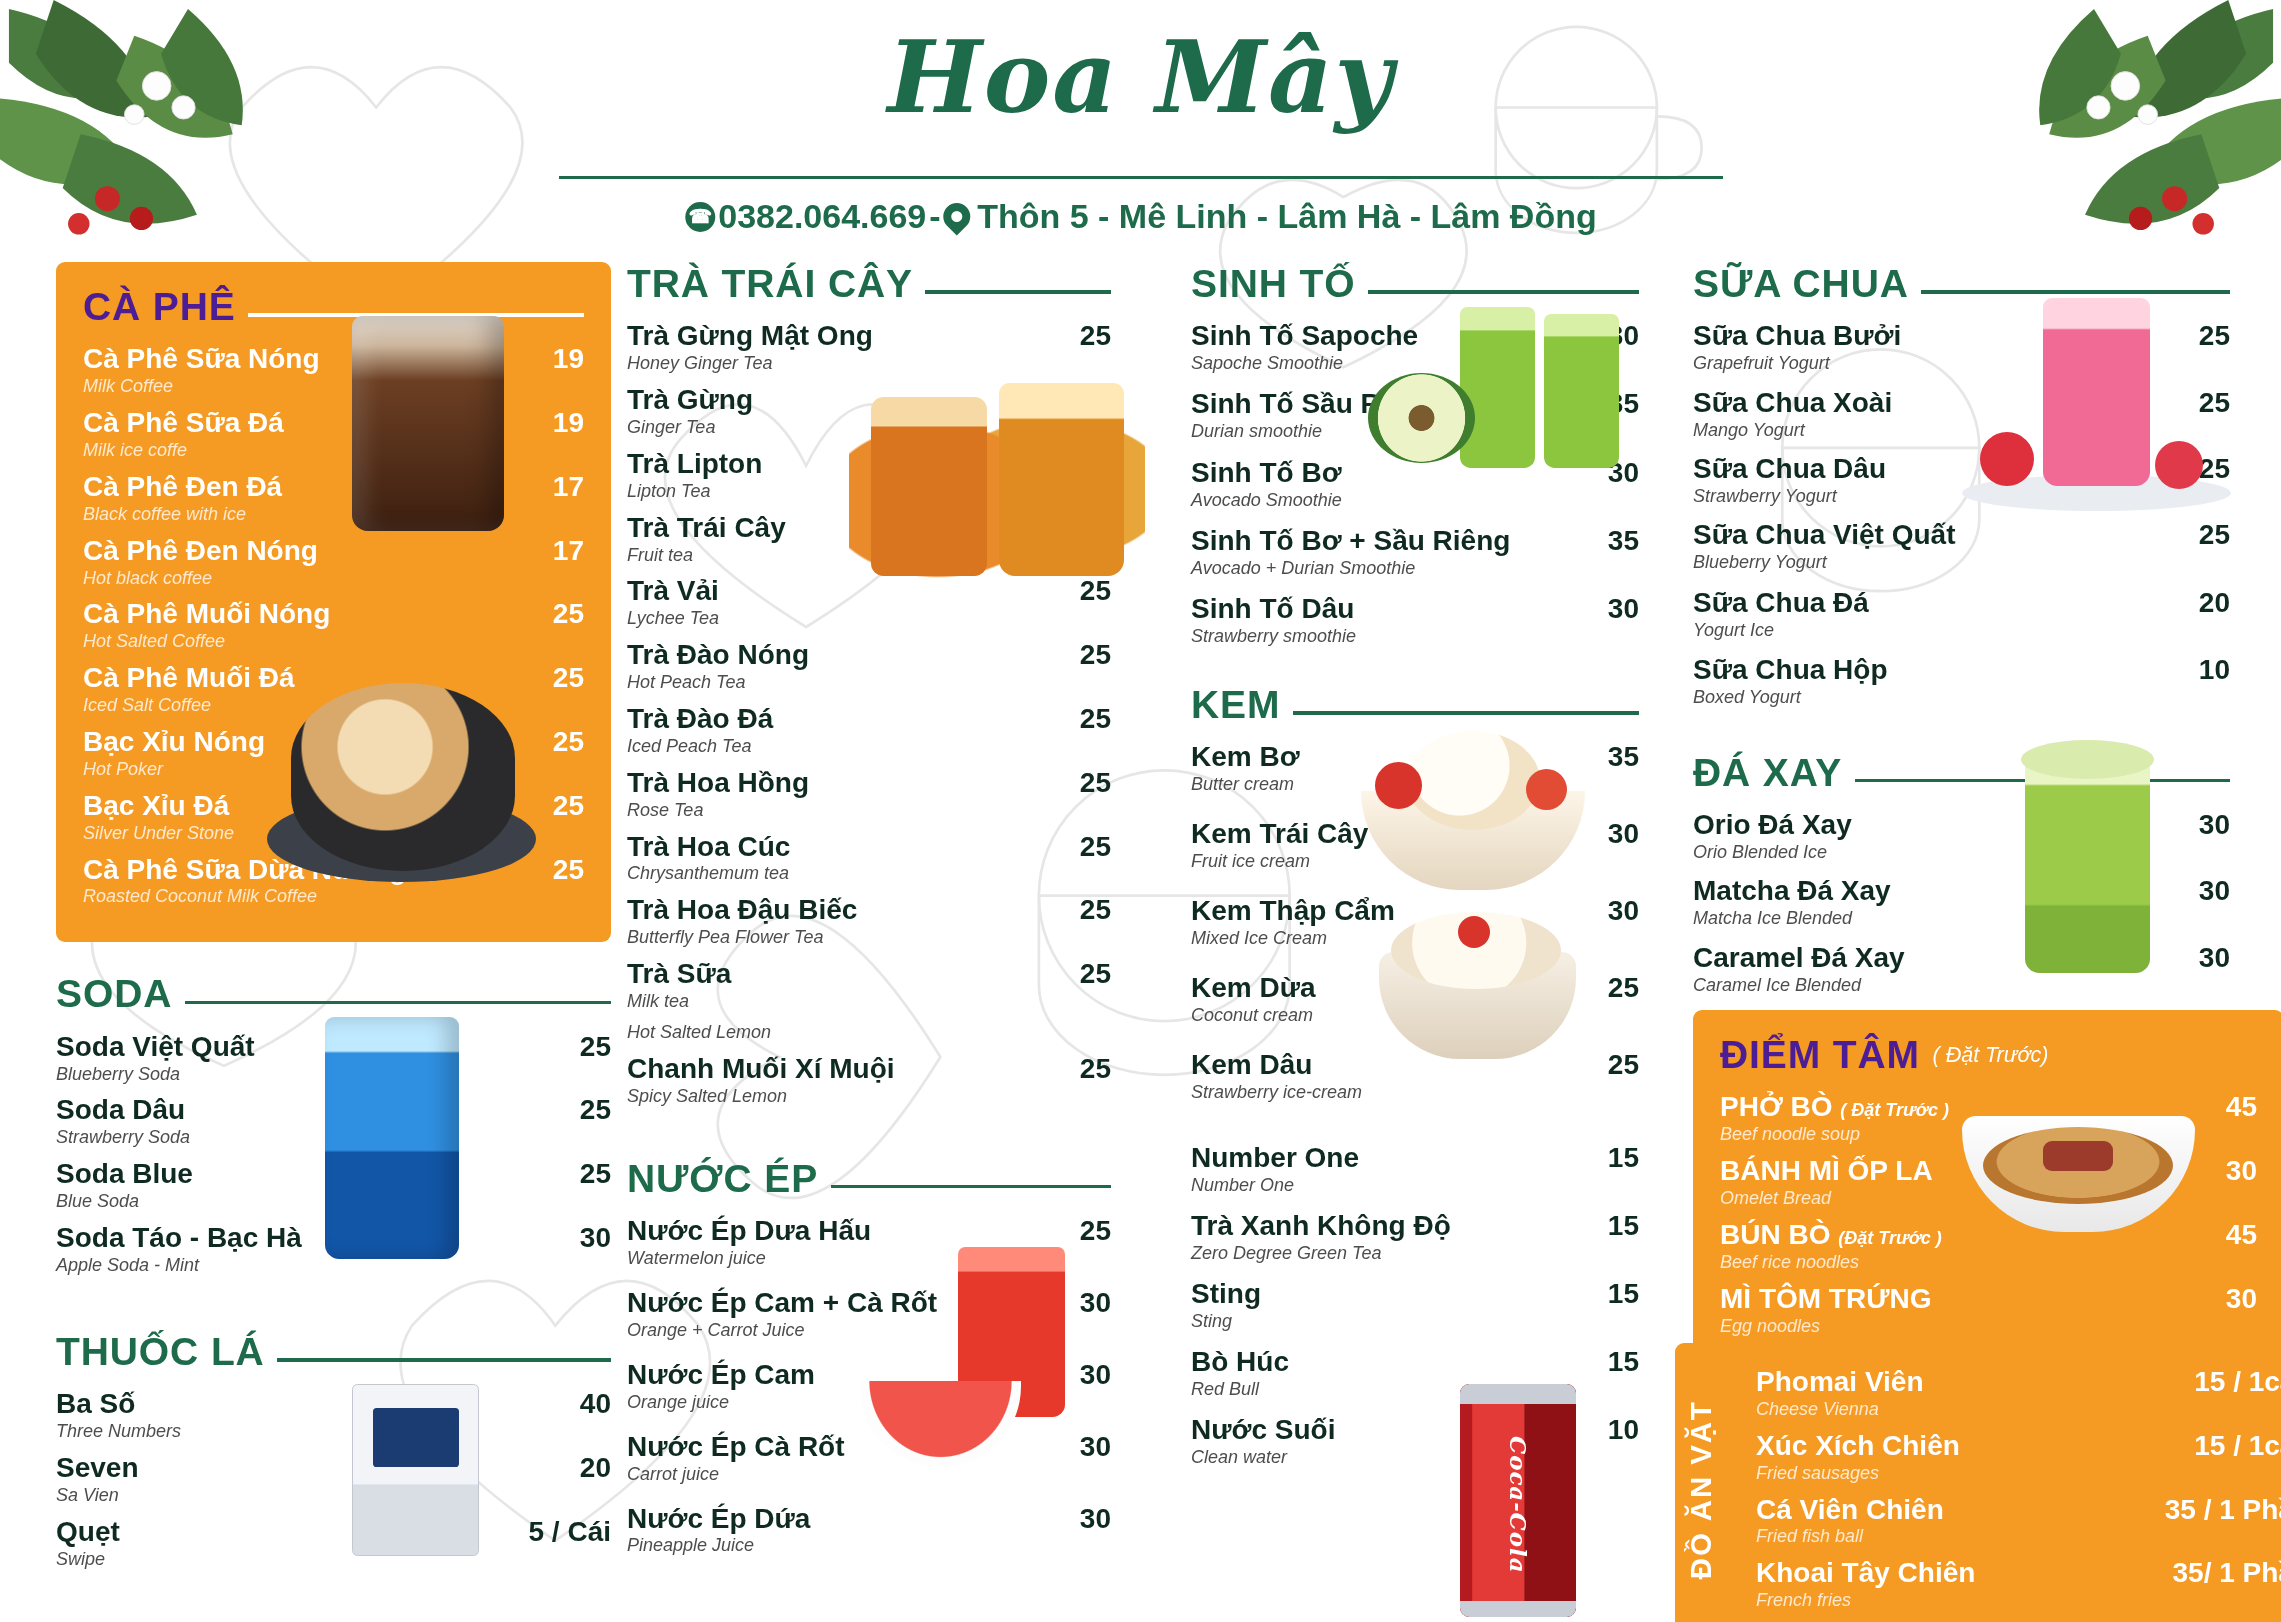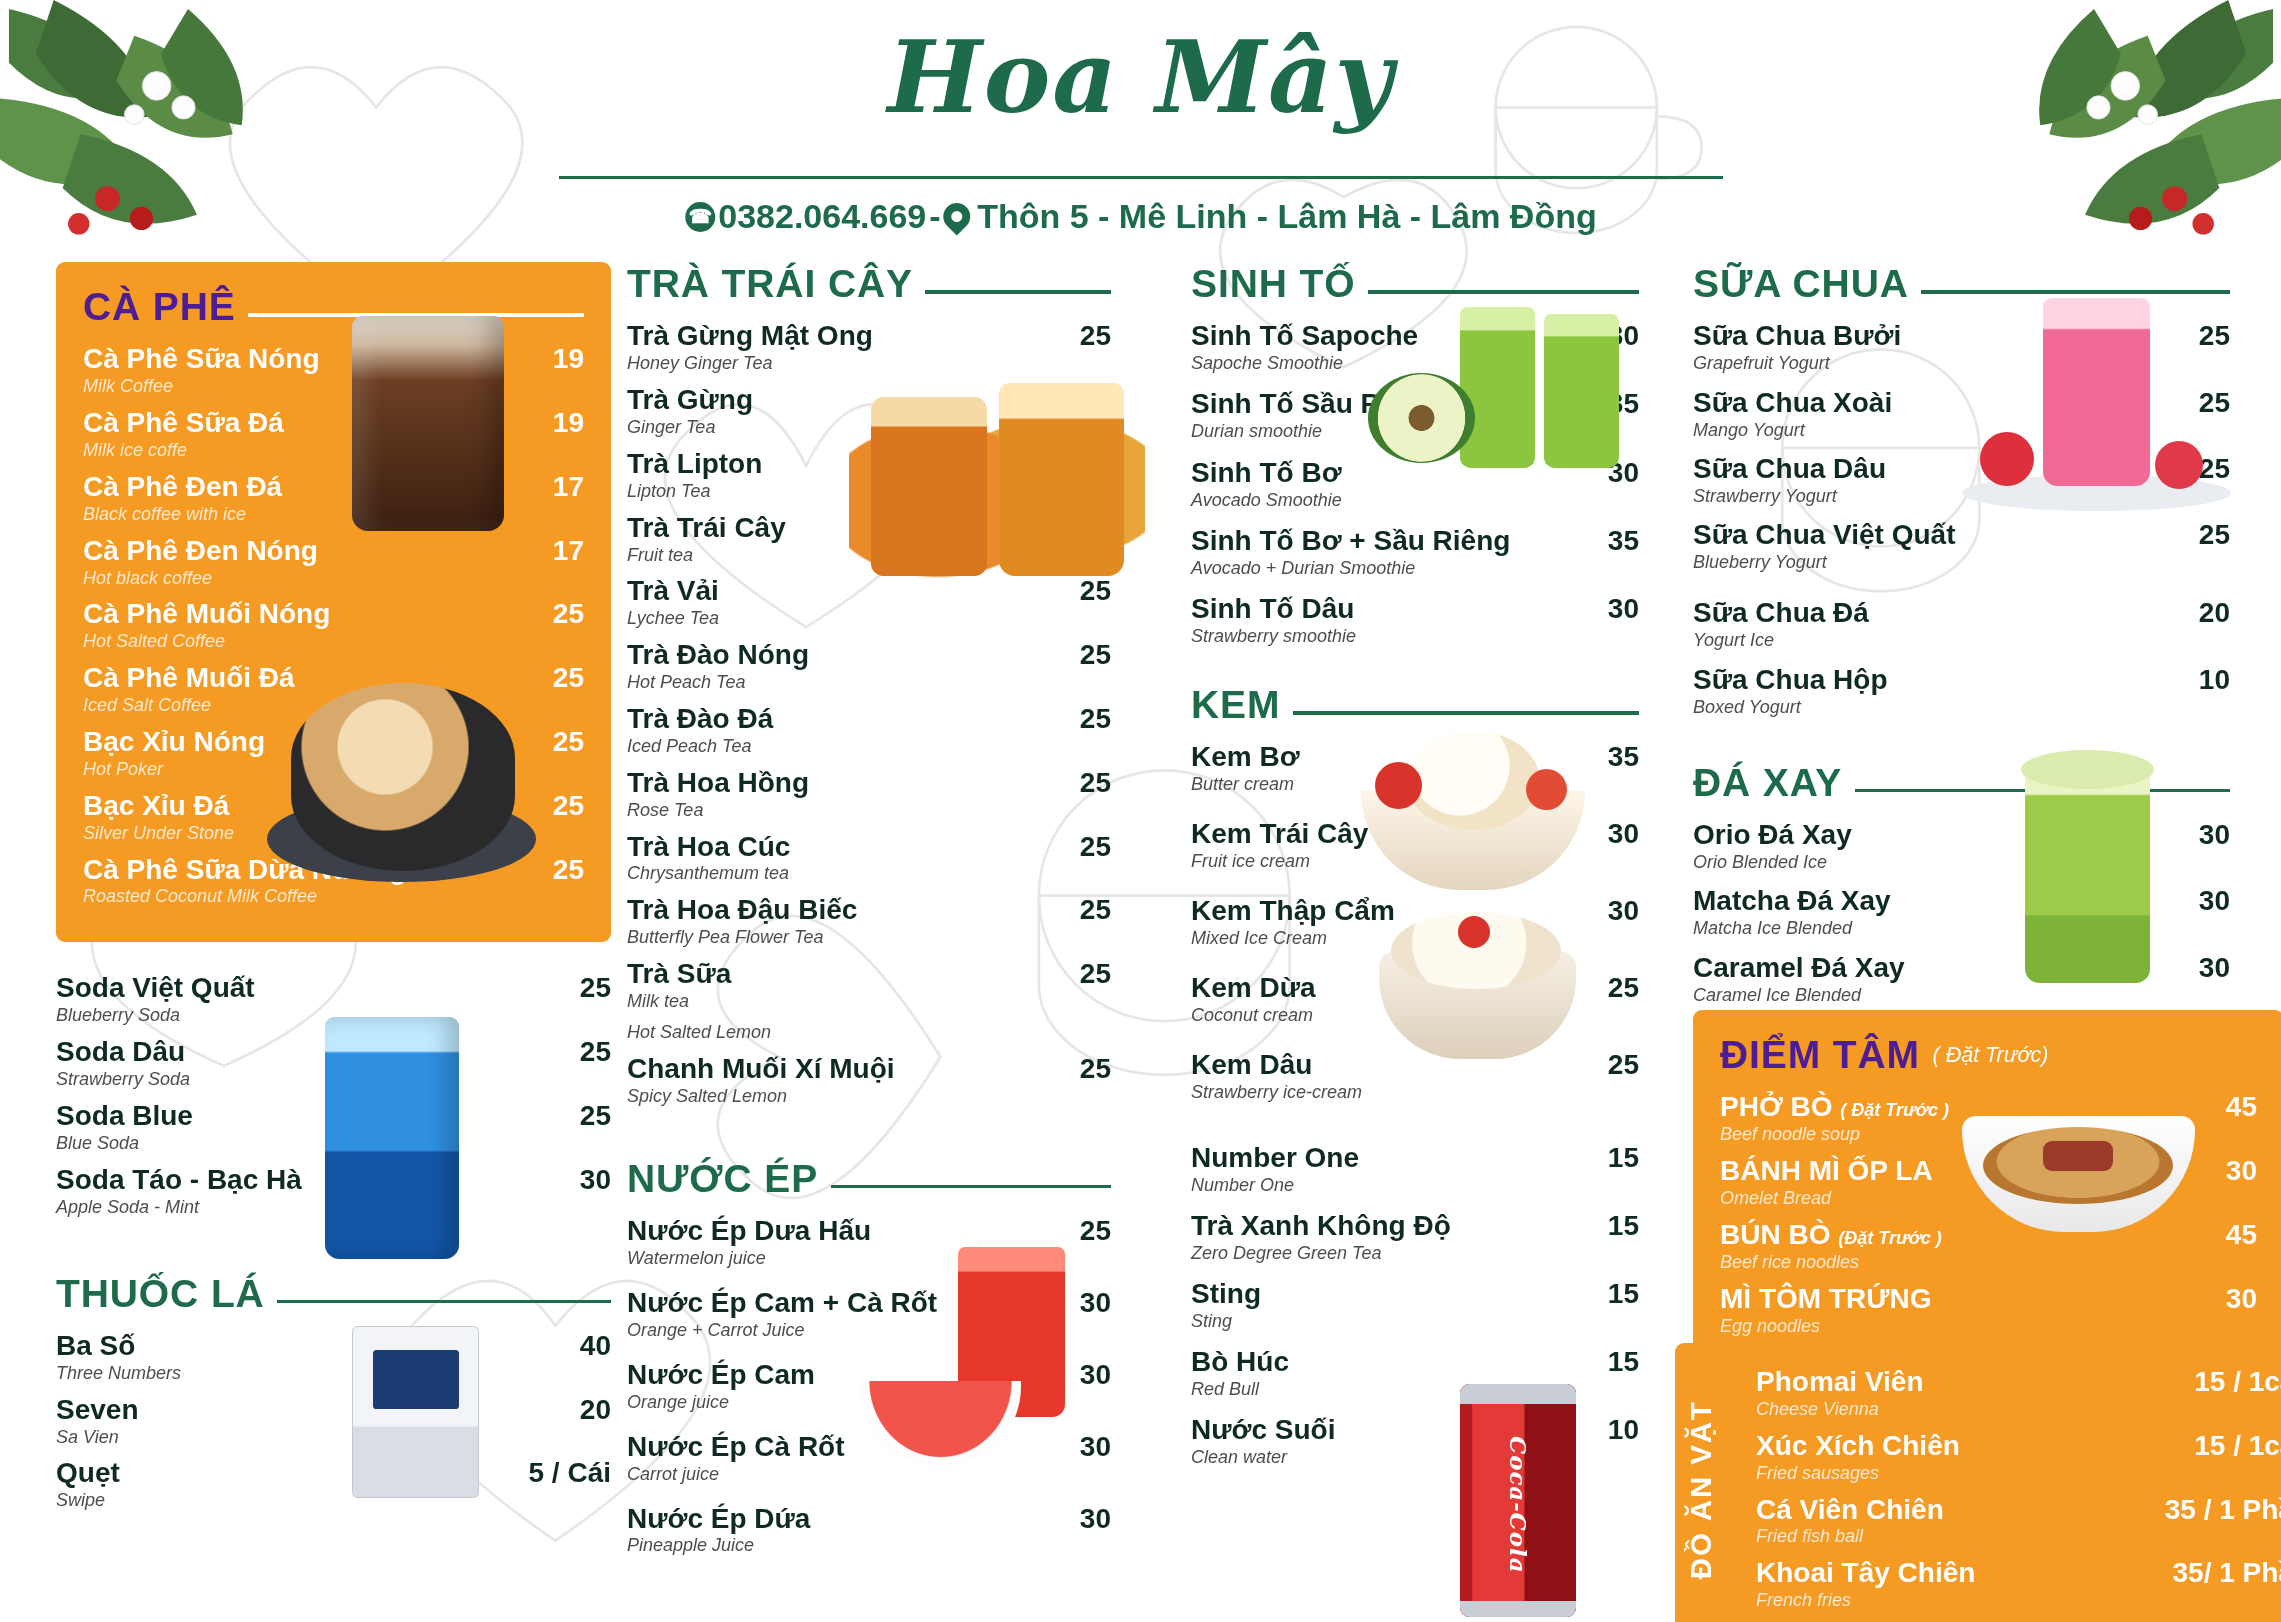--- a/index.html
+++ b/index.html
@@ -349,20 +349,24 @@
         </div>
       <div class="sub">Roasted Coconut Milk Coffee</div>
     </div>
 
     <div class="img glass-coffee"></div>
     <div class="img cap-saucer"></div>
     <div class="img cap-latte"></div>
   </div>
 
   <div style="position:relative;margin-top:30px;">
+    <div class="sec-head">
+      <span class="txt">SODA</span>
+      <span class="rule"></span>
+    </div>
     <div class="item">
       <div class="row">
           <span class="name">Soda Việt Quất</span>
           <span class="price">25</span>
         </div>
       <div class="sub">Blueberry Soda</div>
     </div>
     <div class="item">
       <div class="row">
           <span class="name">Soda Dâu</span>
@@ -732,21 +736,21 @@
         </div>
         <div class="sub">Mango Yogurt</div>
       </div>
     <div class="item" style="margin-bottom:12.5px;">
         <div class="row">
           <span class="name">Sữa Chua Dâu</span>
           <span class="price">25</span>
         </div>
         <div class="sub">Strawberry Yogurt</div>
       </div>
-    <div class="item" style="margin-bottom:24px;">
+    <div class="item" style="margin-bottom:14px;">
         <div class="row">
           <span class="name">Sữa Chua Việt Quất</span>
           <span class="price">25</span>
         </div>
         <div class="sub">Blueberry Yogurt</div>
       </div>
     <div class="item" style="margin-bottom:12.5px;">
         <div class="row">
           <span class="name">Sữa Chua Đá</span>
           <span class="price">20</span>

